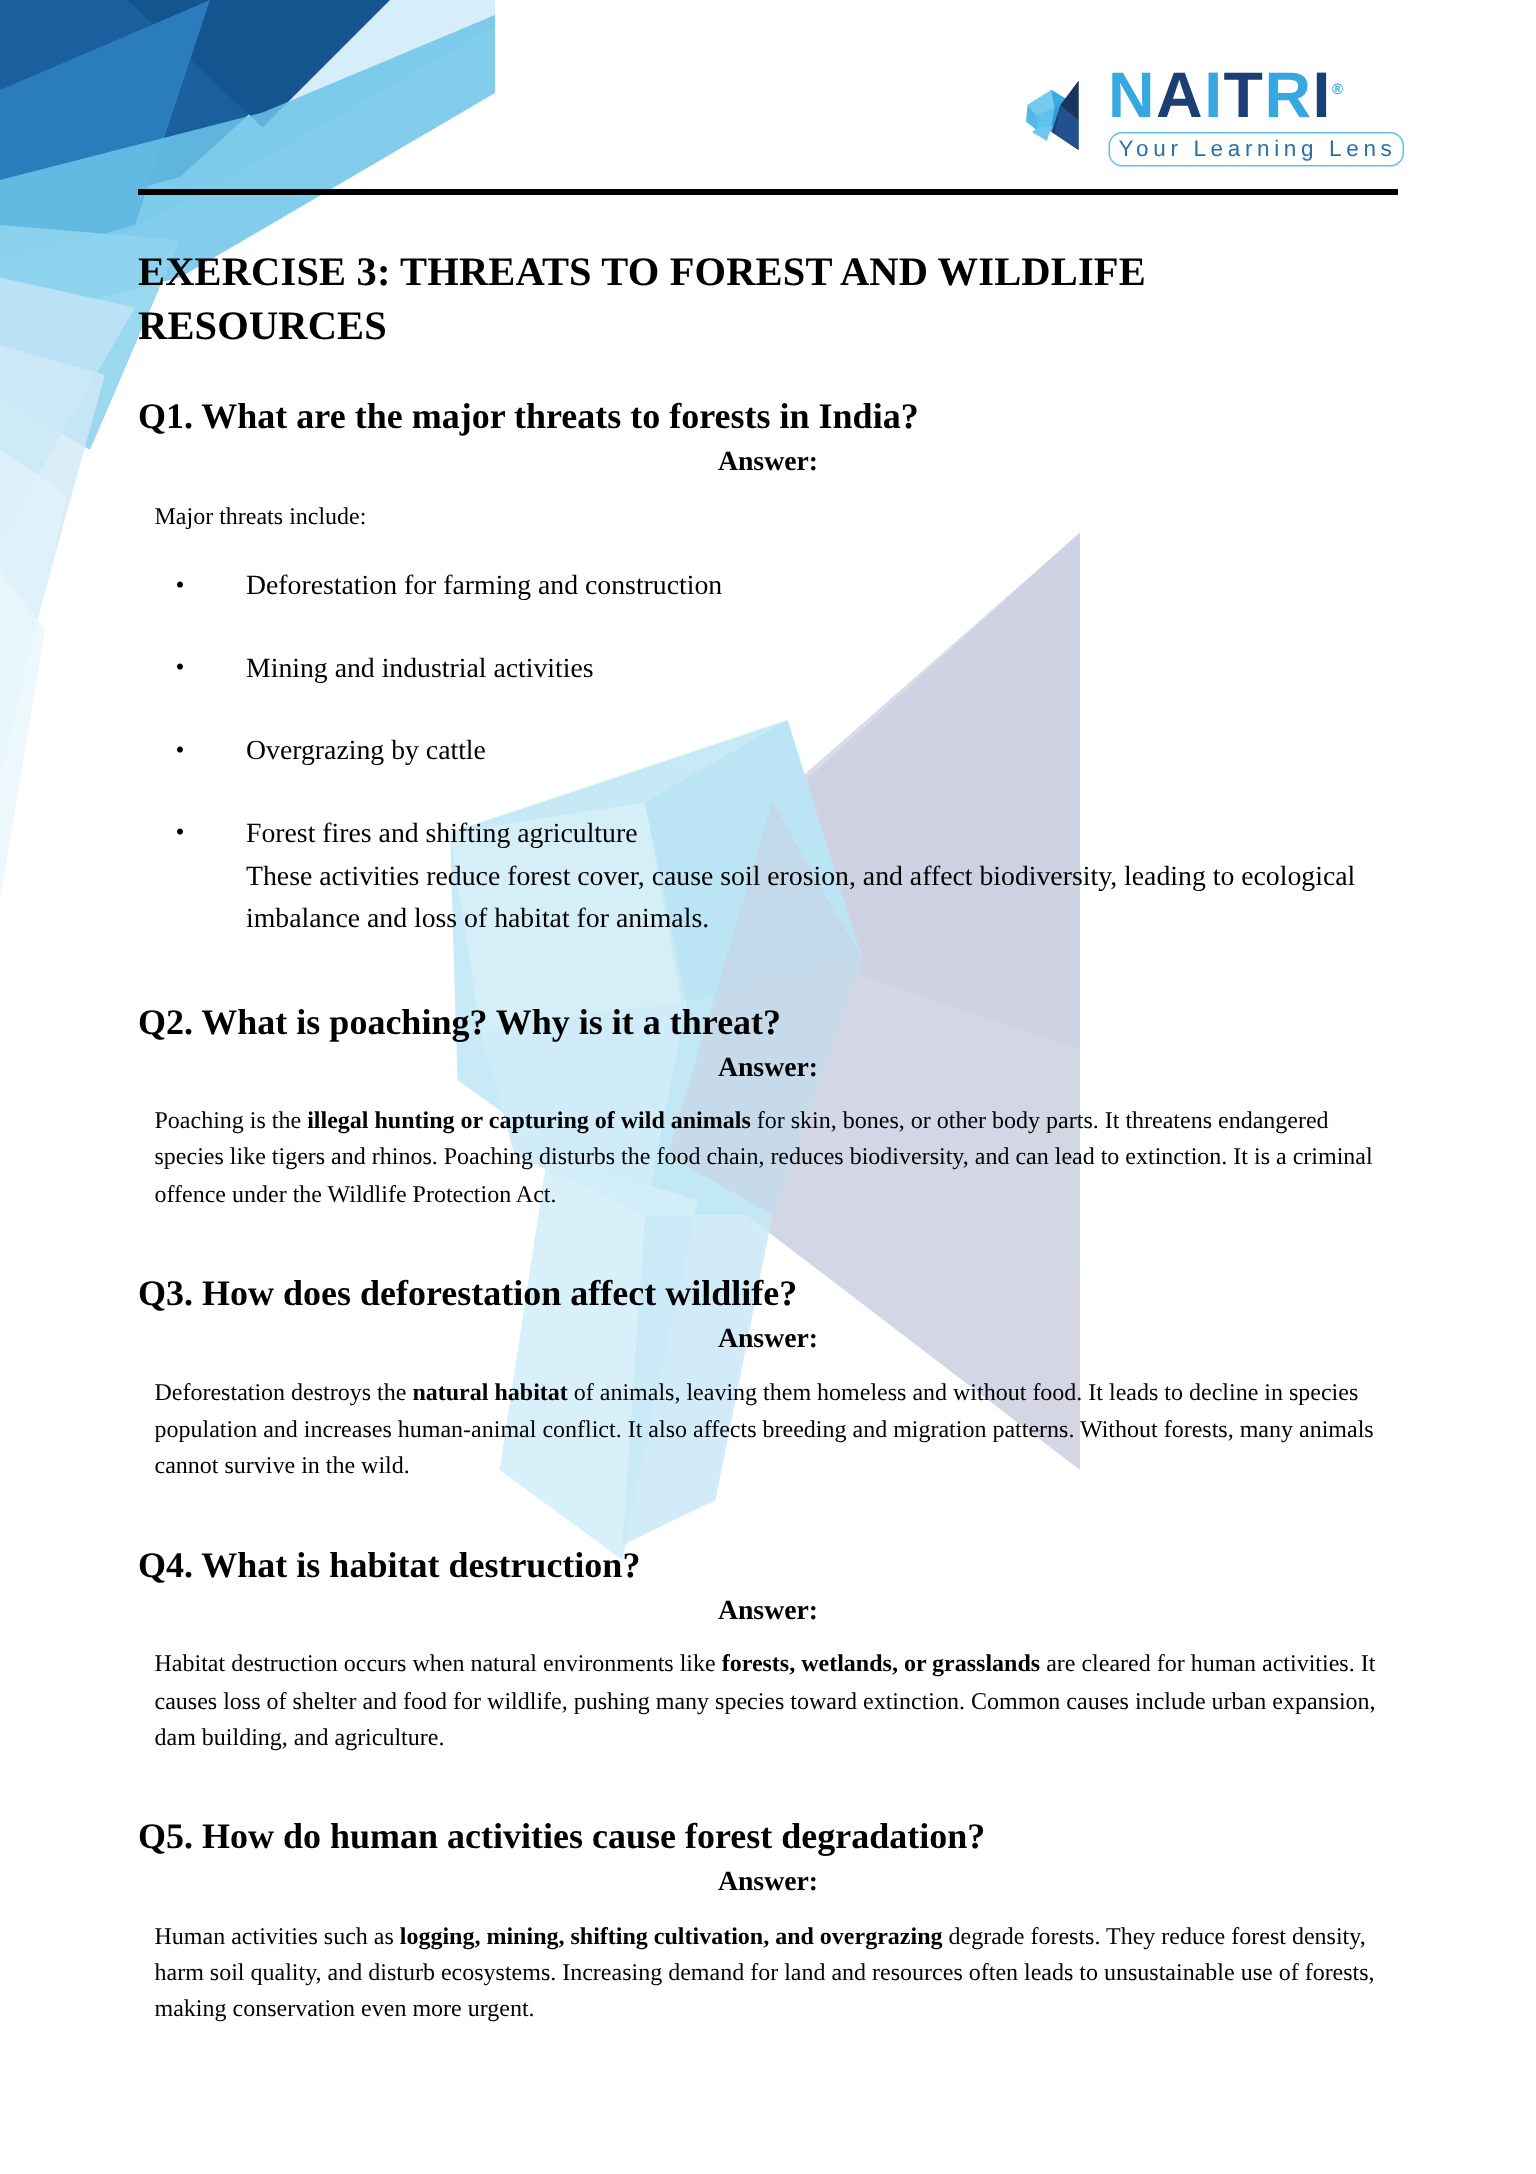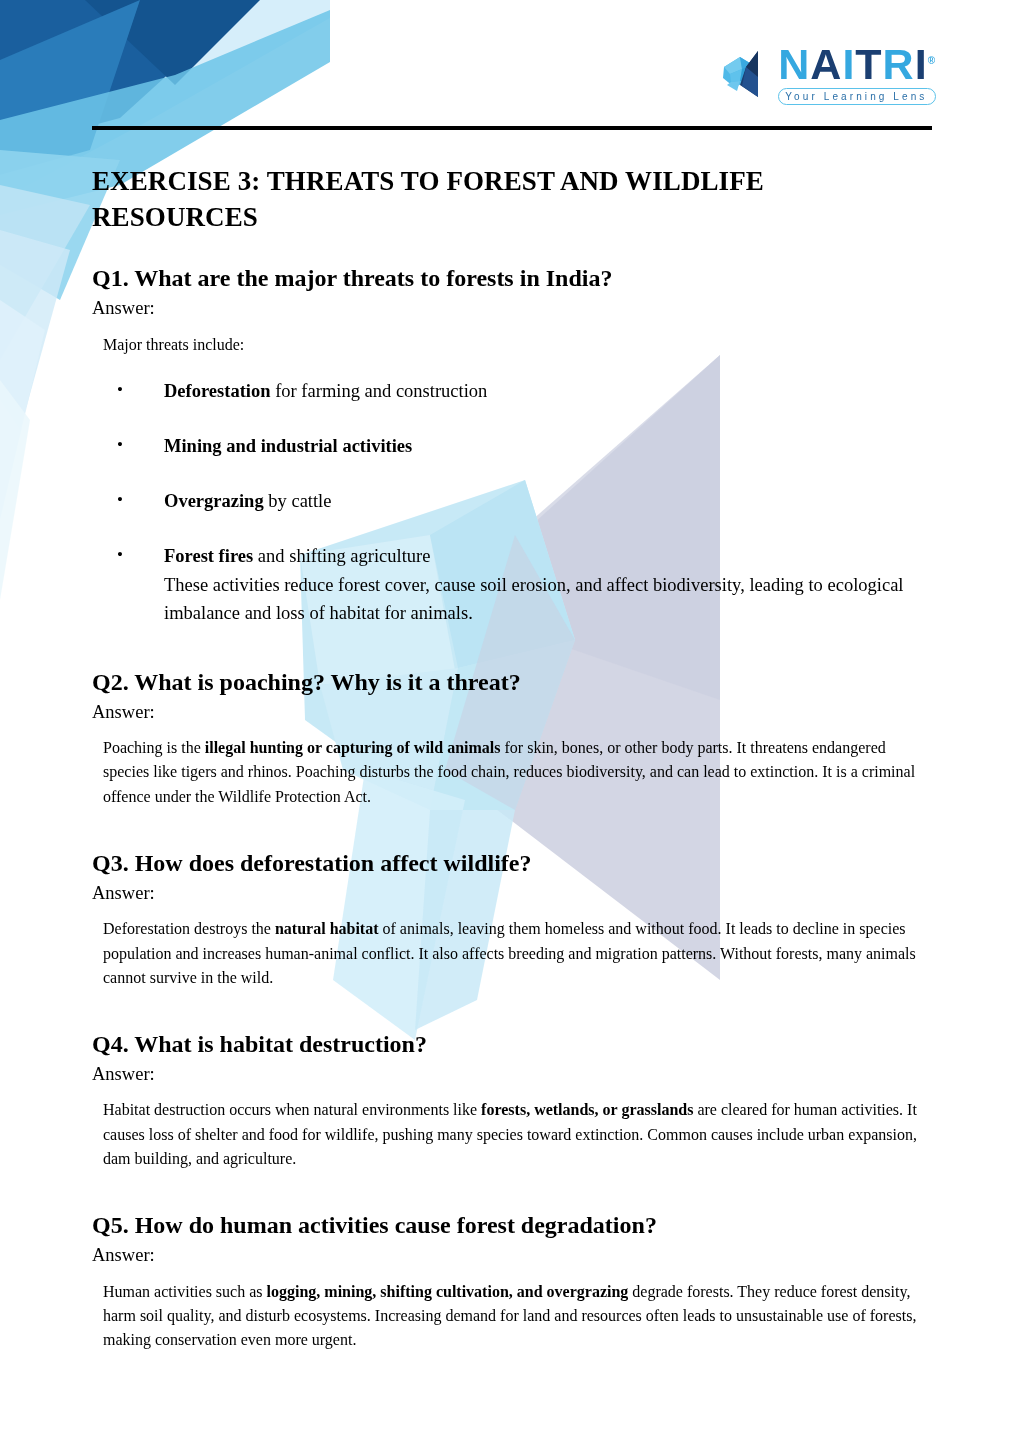--- a/index.html
+++ b/index.html
@@ -83,21 +83,21 @@
     vertical-align: super;
     color: #35a8e0;
     font-weight: bold;
   }
   .logo-tagline {
     margin-top: 3px;
     border: 1.6px solid #5bc2ea;
     border-radius: 9px;
     color: #2a6fa8;
     font-family: "Liberation Sans", "DejaVu Sans", sans-serif;
-    font-size: 10px;
+    font-size: 15px;
     letter-spacing: 3.1px;
     text-align: left;
     padding: 2px 4px 2px 6px;
     white-space: nowrap;
   }
 
   
   .top-rule {
     position: absolute;
     left: 92px;
@@ -129,24 +129,25 @@
 
   .qblock { margin: 0 0 37px 0; }
 
   .q-line {
     font-weight: bold;
     font-size: 24px;
     line-height: 1.42;
     margin: 0;
   }
   .a-label {
-    font-weight: normal;
+    font-weight: bold;
     font-size: 18.5px;
     line-height: 1.42;
     margin: 0;
+    text-align: center;
   }
   .para {
     font-size: 16px;
     line-height: 1.52;
     margin: 11px;
     text-align: left;
   }
   .para b { font-weight: bold; }
 
   ul.bullets {
@@ -163,21 +164,21 @@
   }
   ul.bullets > li:last-child { margin-bottom: 0; }
   ul.bullets > li::before {
     content: "\2022";
     position: absolute;
     left: 25px;
     top: 0;
     font-size: 17px;
     line-height: 1.52;
   }
-  ul.bullets > li b { font-weight: bold; }
+  ul.bullets > li b { font-weight: normal; }
   .bullet-sub {
     display: block;
     margin-top: 1px;
   }
 </style>
 </head>
 <body>
 
 <div class="page">
 

